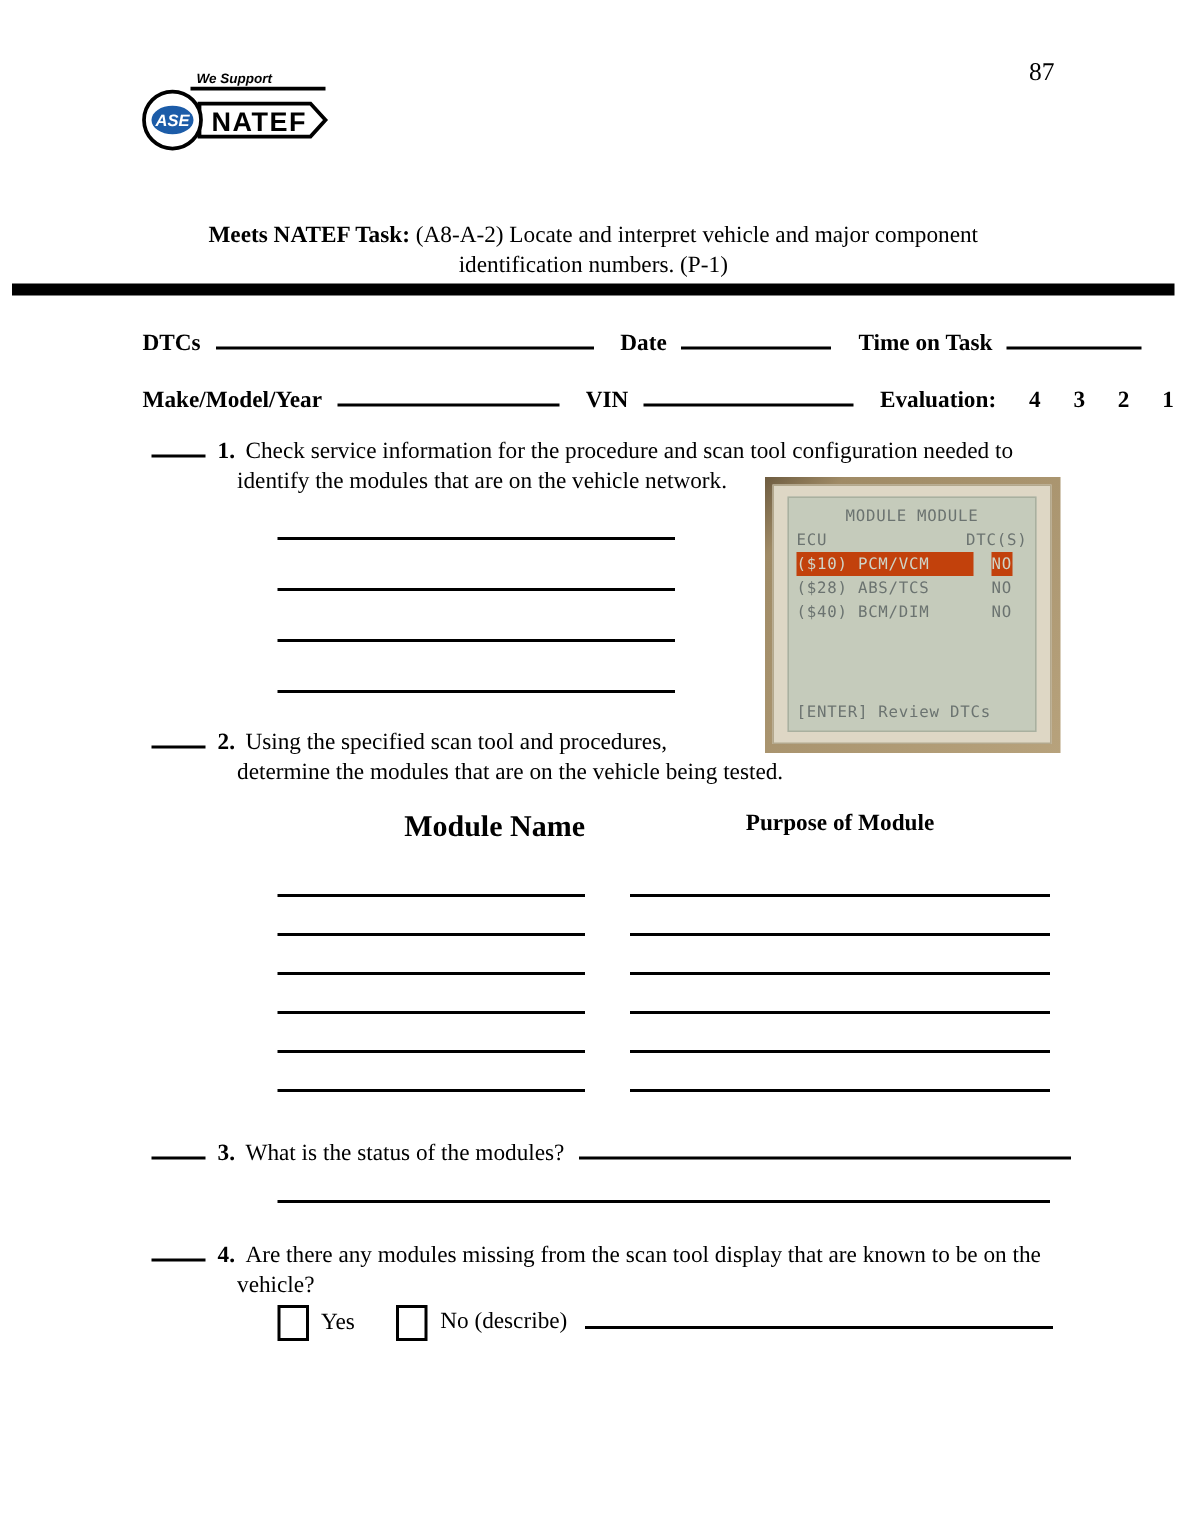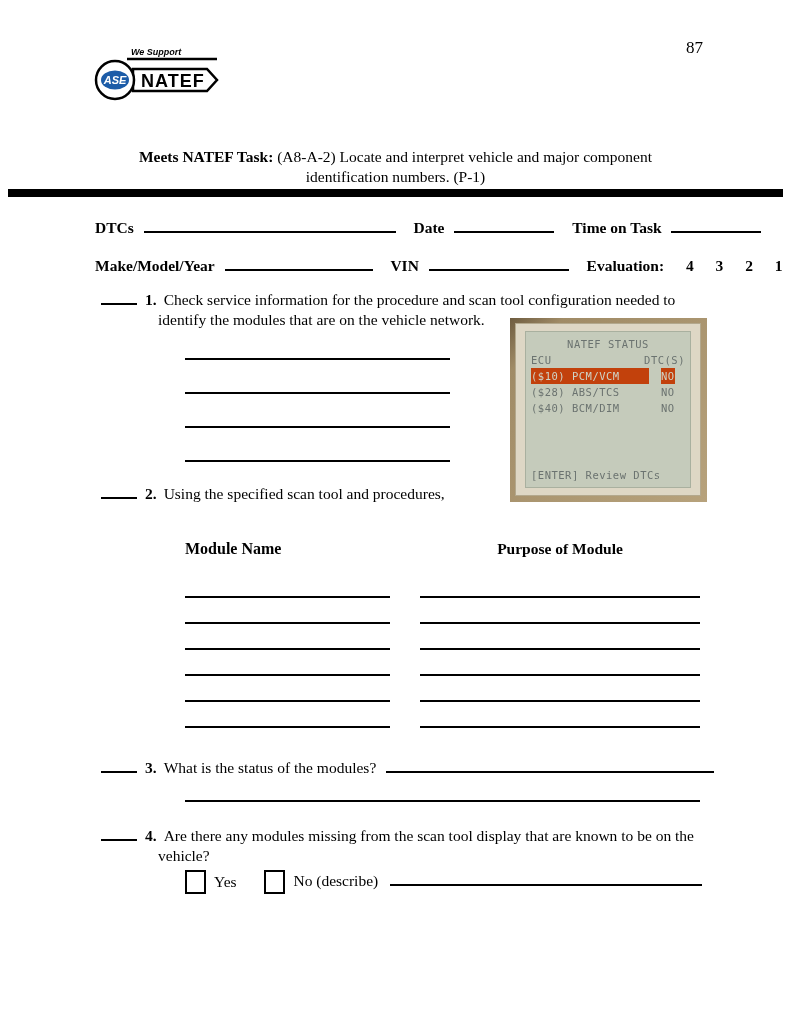--- a/index.html
+++ b/index.html
@@ -77,21 +77,21 @@
   .scr-cols { display: flex; justify-content: space-between; }
   .scr-row { display: flex; }
   .scr-row .ecu { width: 118px; }
   .scr-row .dtc { margin-left: 12px; }
   .scr-row.hl .ecu, .scr-row.hl .dtc { background: #c2410c; color: #cfd4c7; }
   .scr-footer { margin-top: auto; }
 
   .item2 { top: 484px; }
 
   
-  .tbl-head1 { top: 540px; left: 185px; width: 205px; font-size: 16px; font-weight: bold; text-align: left; }
+  .tbl-head1 { top: 540px; left: 185px; width: 205px; font-size: 20px; font-weight: bold; text-align: right; }
   .tbl-head2 { top: 540px; left: 420px; width: 280px; font-size: 15.5px; font-weight: bold; text-align: center; }
   .tbl { top: 572px; left: 185px; }
   .trow { display: flex; height: 26px; align-items: stretch; }
   .trow .c1 { width: 205px; border-bottom: 2px solid #000; }
   .trow .c2 { width: 280px; margin-left: 30px; border-bottom: 2px solid #000; }
 
   .item3 { top: 758px; }
   .q3-line { width: 328px; }
   .q3-line2 { top: 782px; left: 185px; width: 515px; height: 20px; border-bottom: 2px solid #000; position: absolute; }
 
@@ -165,21 +165,21 @@
   </div>
 
   <div class="abs answer-line" style="top:358px;"></div>
   <div class="abs answer-line" style="top:392px;"></div>
   <div class="abs answer-line" style="top:426px;"></div>
   <div class="abs answer-line" style="top:460px;"></div>
 
   <div class="abs photo">
     <div class="photo-bezel">
       <div class="screen">
-        <div class="scr-title">NATEF STATUS</div>
+        <div class="scr-title">MODULE MODULE</div>
         <div class="scr-cols">
           <span>ECU</span>
           <span>DTC(S)</span>
         </div>
         <div class="scr-row hl">
           <span class="ecu">($10) PCM/VCM</span>
           <span class="dtc">NO</span>
         </div>
         <div class="scr-row">
           <span class="ecu">($28) ABS/TCS</span>
@@ -189,20 +189,21 @@
           <span class="ecu">($40) BCM/DIM</span>
           <span class="dtc">NO</span>
         </div>
         <div class="scr-footer">[ENTER] Review DTCs</div>
       </div>
     </div>
   </div>
 
   <div class="abs item item2 txt">
     <span class="blank il num-blank"></span><span class="item-num">2.</span><span>Using the specified scan tool and procedures,</span>
+    <span class="item-cont">determine the modules that are on the vehicle being tested.</span>
   </div>
 
   <div class="abs tbl-head1">Module Name</div>
   <div class="abs tbl-head2">Purpose of Module</div>
 
   <div class="abs tbl">
     <div class="trow">
         <div class="c1"></div>
         <div class="c2"></div>
       </div>

